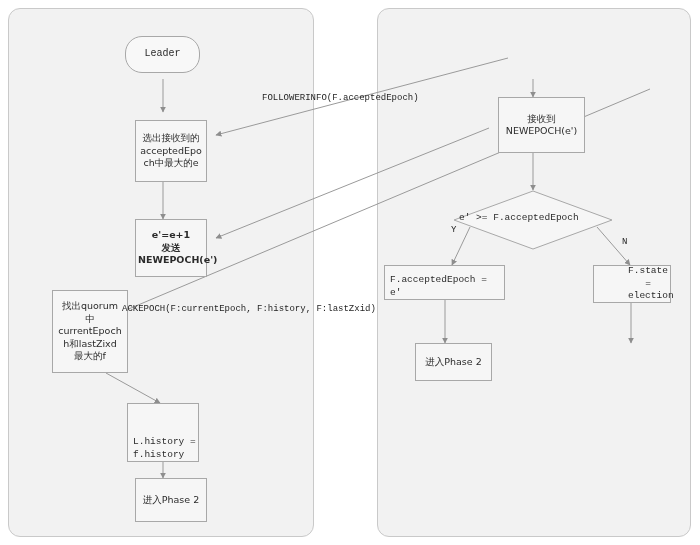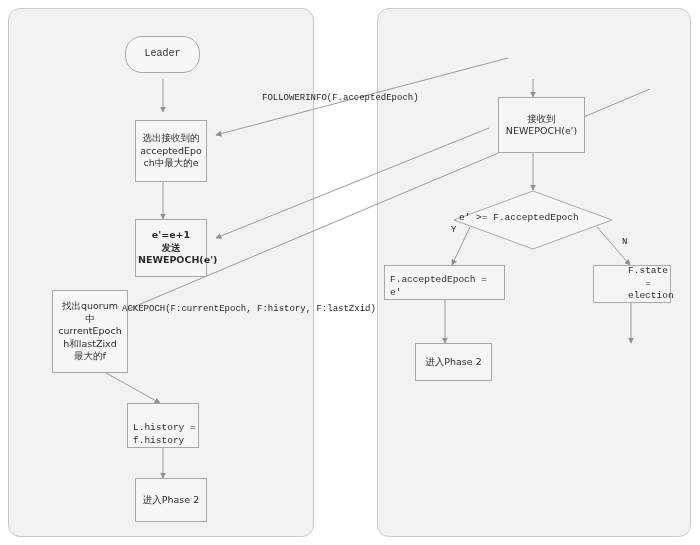--- a/index.html
+++ b/index.html
@@ -139,21 +139,21 @@
   </div>
 
   <div class="node cjk" style="left:44px; top:290px; width:76px; height:83px;">
     <span class="inner">找出quorum
 中
 currentEpoch
 h和lastZixd
 最大的f</span>
   </div>
 
-  <div class="node leftalign" style="left:127px; top:403px; width:72px; height:45px;">
+  <div class="node leftalign" style="left:127px; top:403px; width:72px; height:59px;">
     <span class="inner">L.history =
 f.history</span>
   </div>
 
   <div class="node cjk" style="left:127px; top:478px; width:72px; height:44px;">
     <span class="inner">进入Phase 2</span>
   </div>
 
 
   <div class="node cjk" style="left:490px; top:97px; width:87px; height:56px;">

